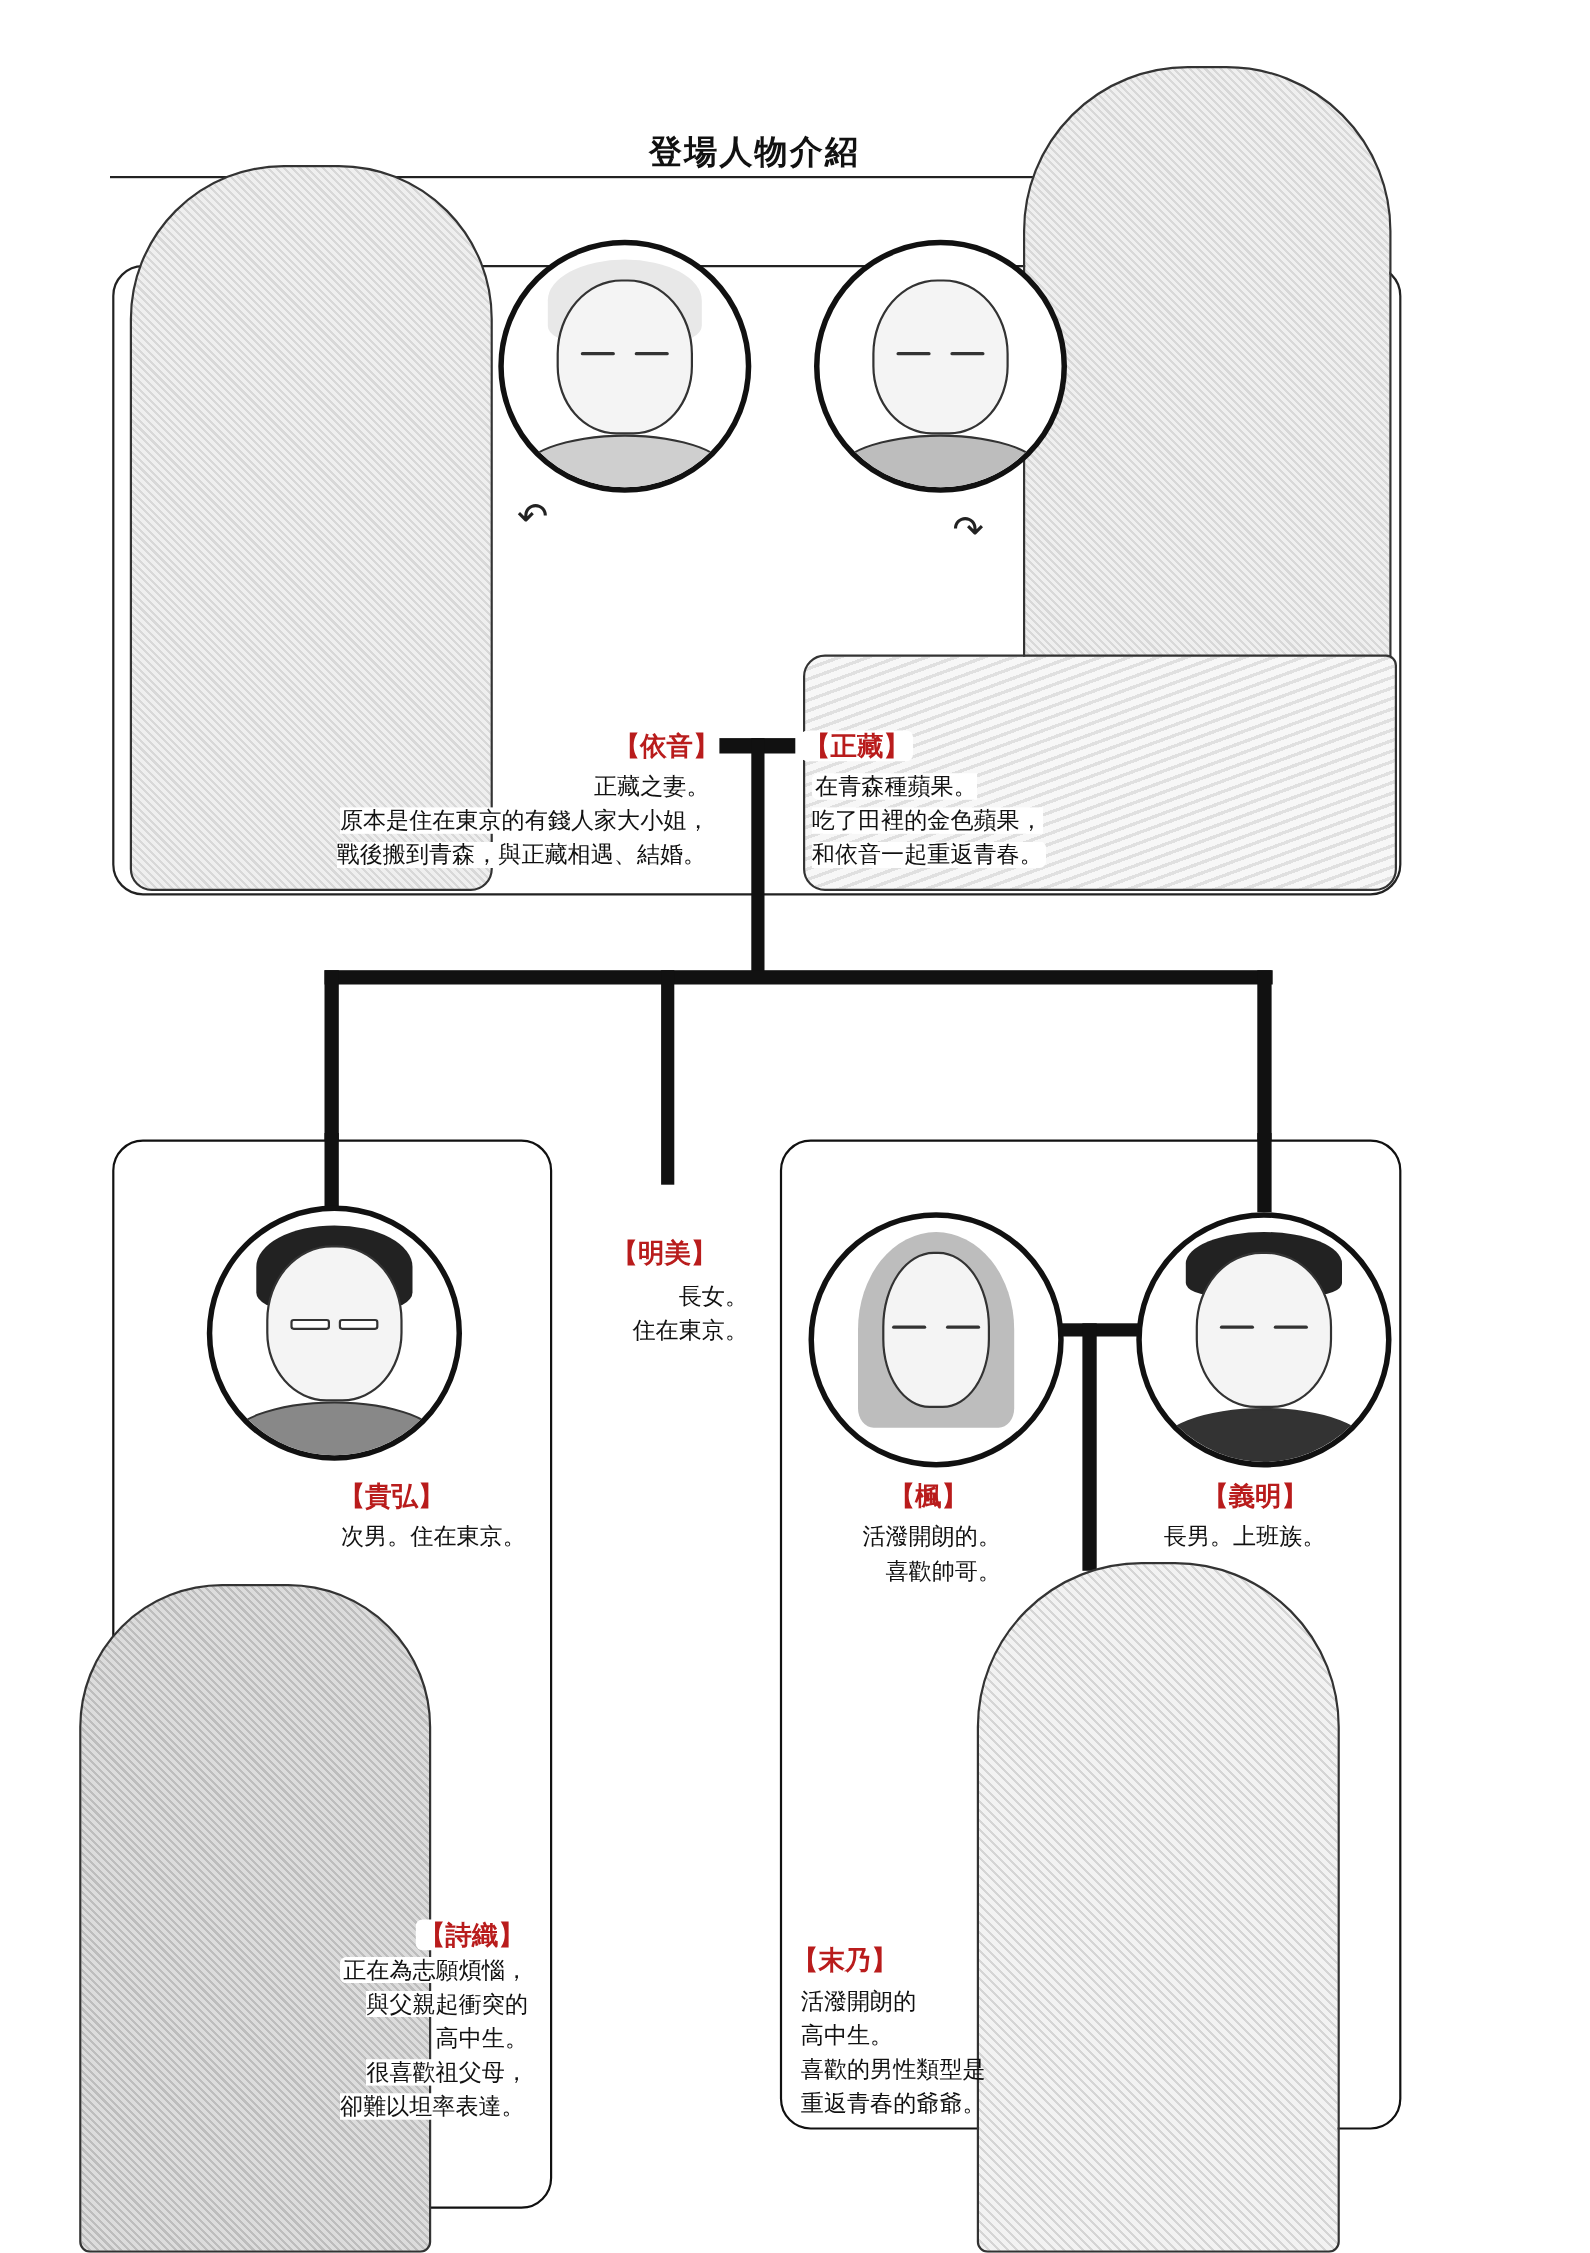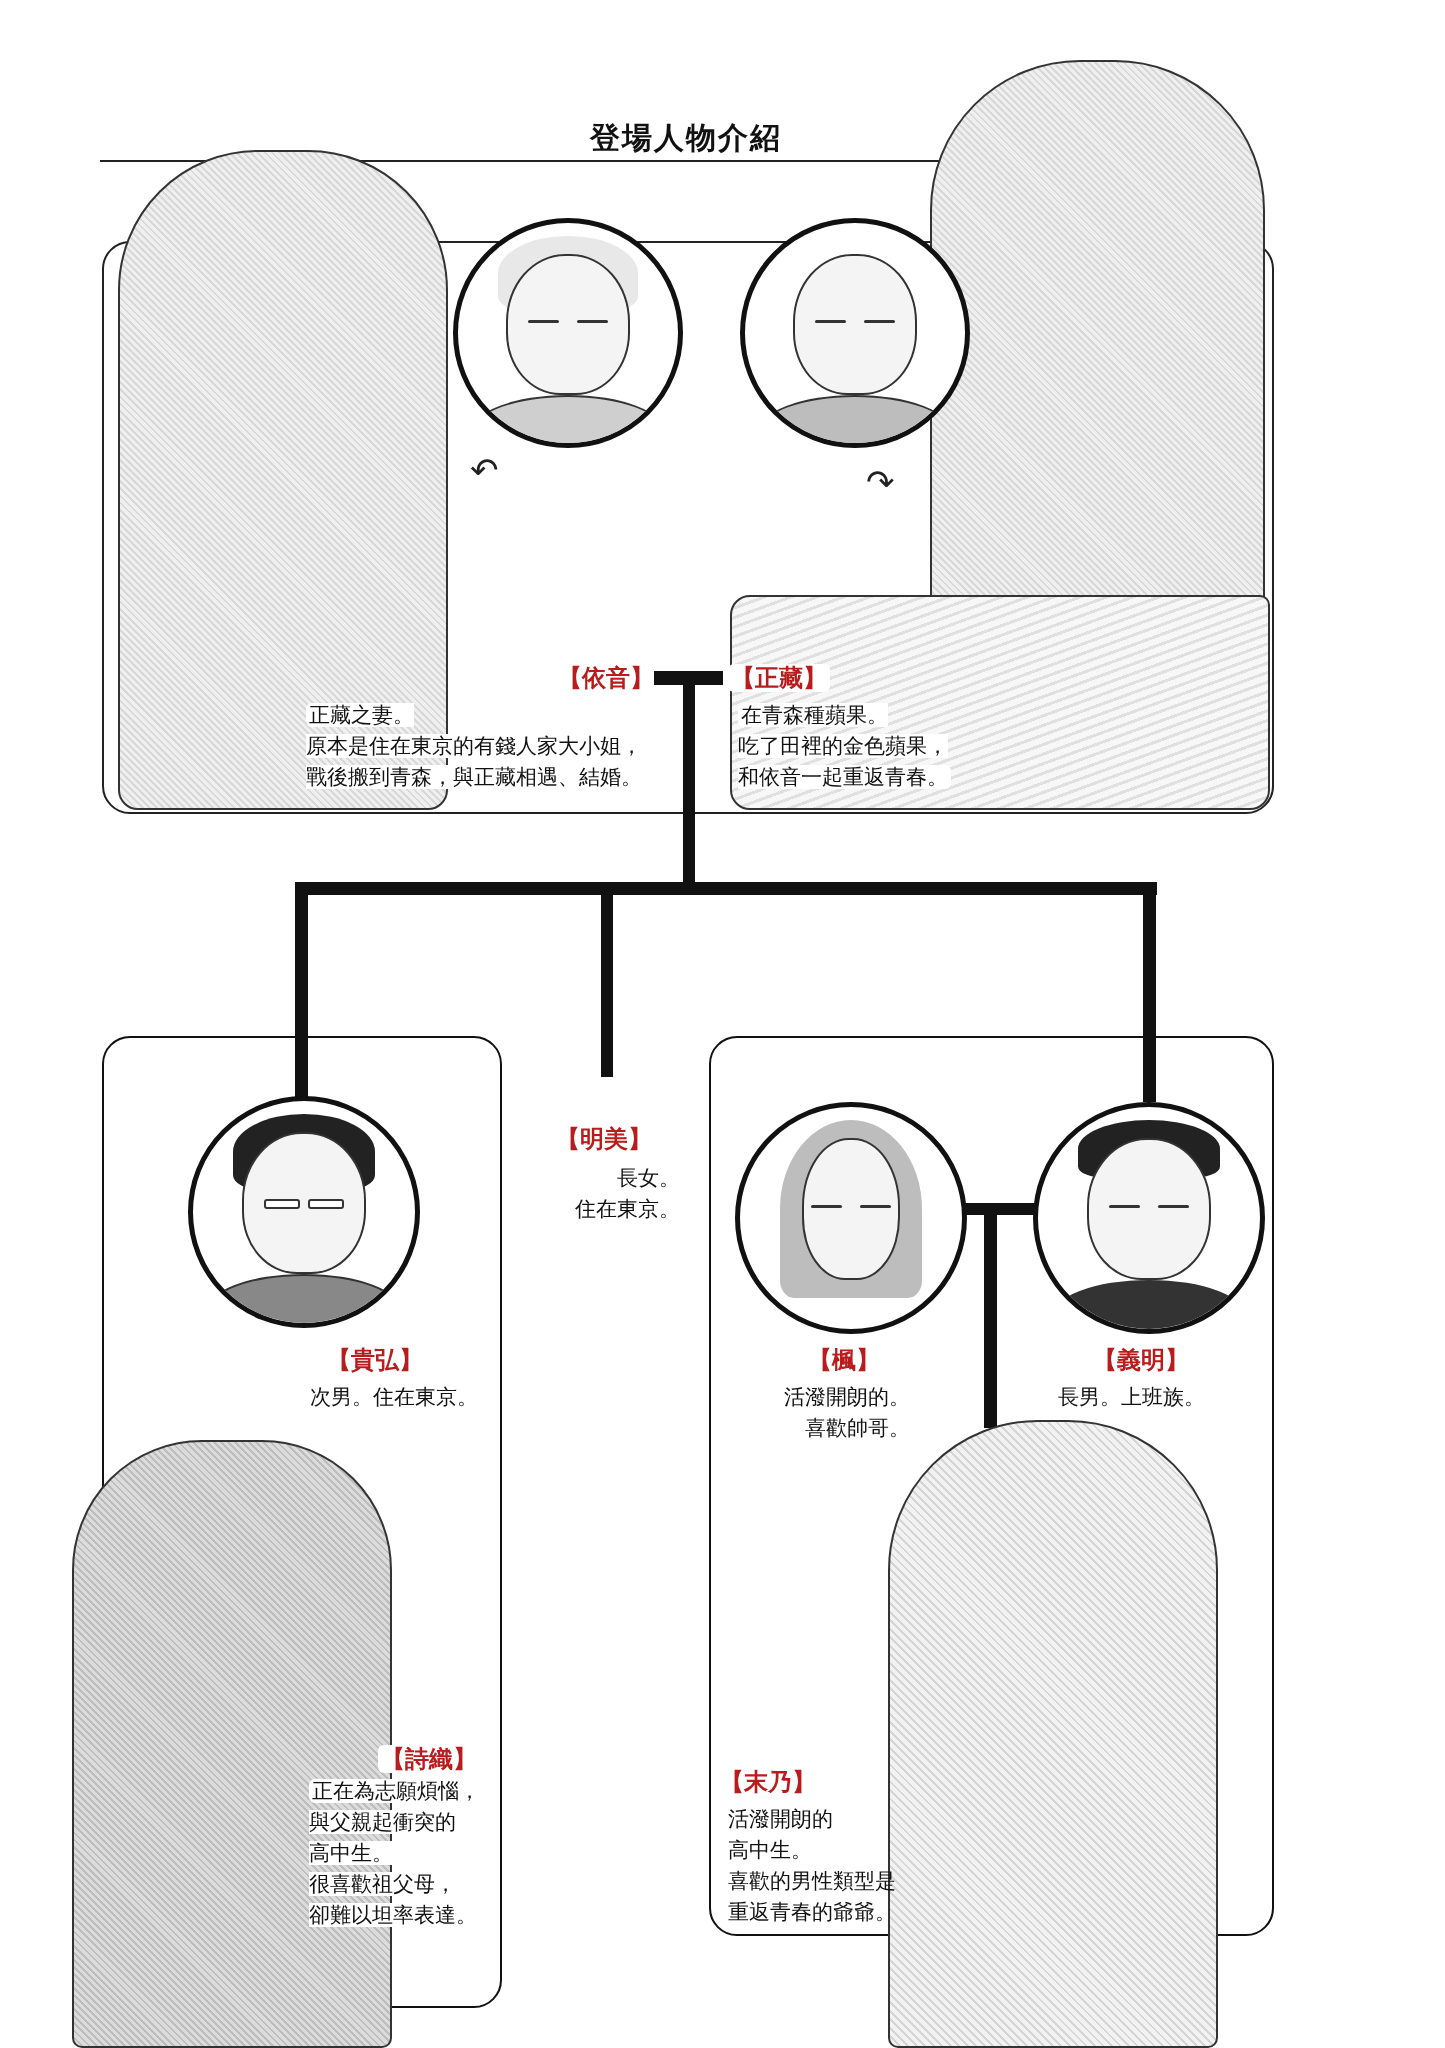--- a/index.html
+++ b/index.html
@@ -21,21 +21,21 @@
   .portrait .shoulders { position: absolute; left: 6%; bottom: -12%; width: 88%; height: 34%; border-radius: 50% 50% 0 0; border: 2px solid #333; background: #cfcfcf; }
   .portrait .eye { position: absolute; top: 44%; width: 14%; height: 3px; background: #333; border-radius: 2px; }
   .portrait .eye.l { left: 32%; } .portrait .eye.r { right: 32%; }
   .portrait .hair { position: absolute; left: 18%; top: 6%; width: 64%; height: 34%; border-radius: 50% 50% 20% 20%; }
 
   .fig { position: absolute; background: repeating-linear-gradient(45deg, #d8d8d8 0 2px, #efefef 2px 5px); border: 2px solid #333; }
 
   .label { position: absolute; font-size: 24px; font-weight: bold; white-space: nowrap; color: #b91c1c; }
   .desc { position: absolute; font-size: 21px; line-height: 31px; white-space: pre; color: #111; }
   .hl span { background: #fff; padding: 0 3px; border-radius: 6px; }
-  .r { }
+  .r { text-align: right; }
   .c { text-align: right; }
 
   .arrow { position: absolute; font-size: 34px; color: #222; }
 </style>
 </head>
 <body>
 
 <div class="title">登場人物介紹</div>
 <div class="title-rule"></div>
 
@@ -108,21 +108,21 @@
 <div class="portrait" style="left:1033px; top:1102px; width:232px; height:232px;">
   <div class="hair" style="background:#222; height:26%;"></div>
   <div class="face"></div>
     <div class="eye l"></div>
     <div class="eye r"></div>
   <div class="shoulders" style="background:#333;"></div>
 </div>
 <div class="line" style="left:963px; top:1203px; width:72px; height:12px;"></div>
 <div class="line" style="left:984px; top:1203px; width:13px; height:225px;"></div>
 
-<div class="label" style="left:308px; top:1344px;margin-left:19px;">【貴弘】</div>
+<div class="label" style="left:308px; top:1344px;">【貴弘】</div>
 <div class="desc" style="left:310px; top:1382px;">次男。住在東京。</div>
 
 <div class="label" style="left:808px; top:1344px;">【楓】</div>
 <div class="desc c" style="left:770px; top:1382px; width:140px;">活潑開朗的。
 喜歡帥哥。</div>
 
 <div class="label" style="left:1093px; top:1344px;">【義明】</div>
 <div class="desc" style="left:1058px; top:1382px;">長男。上班族。</div>
 
 <div class="fig" style="left:72px; top:1440px; width:320px; height:608px; border-radius:130px 130px 10px 10px; background:repeating-linear-gradient(45deg,#bdbdbd 0 2px,#dcdcdc 2px 5px);"></div>

